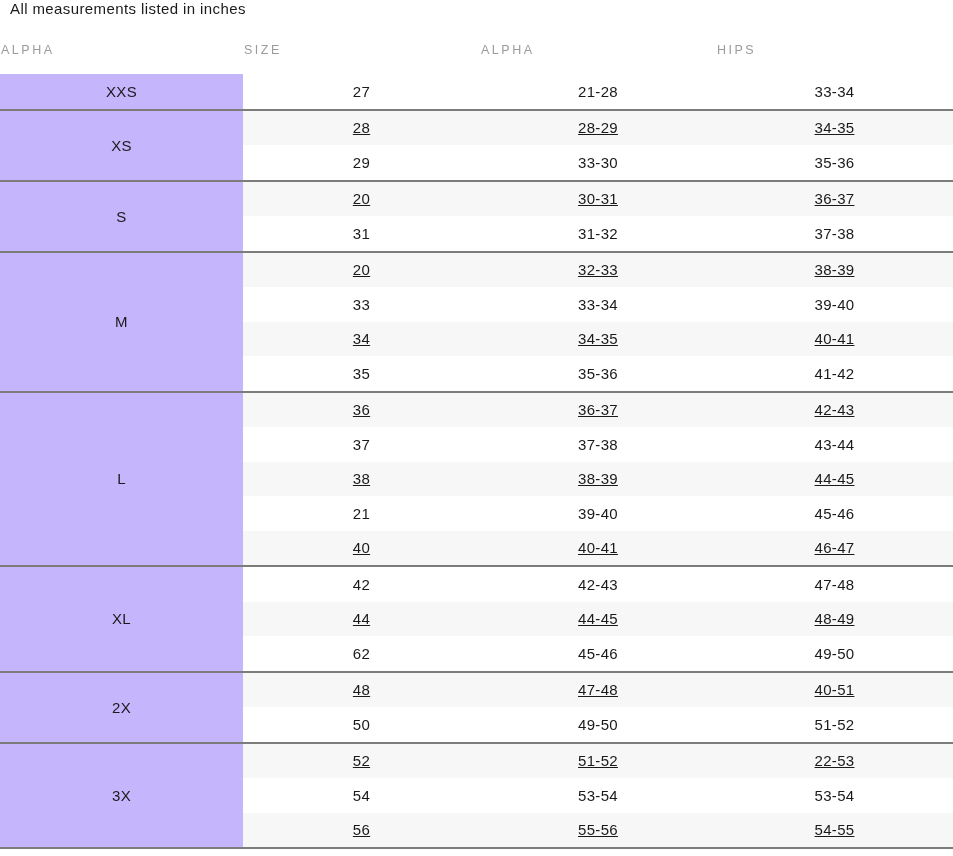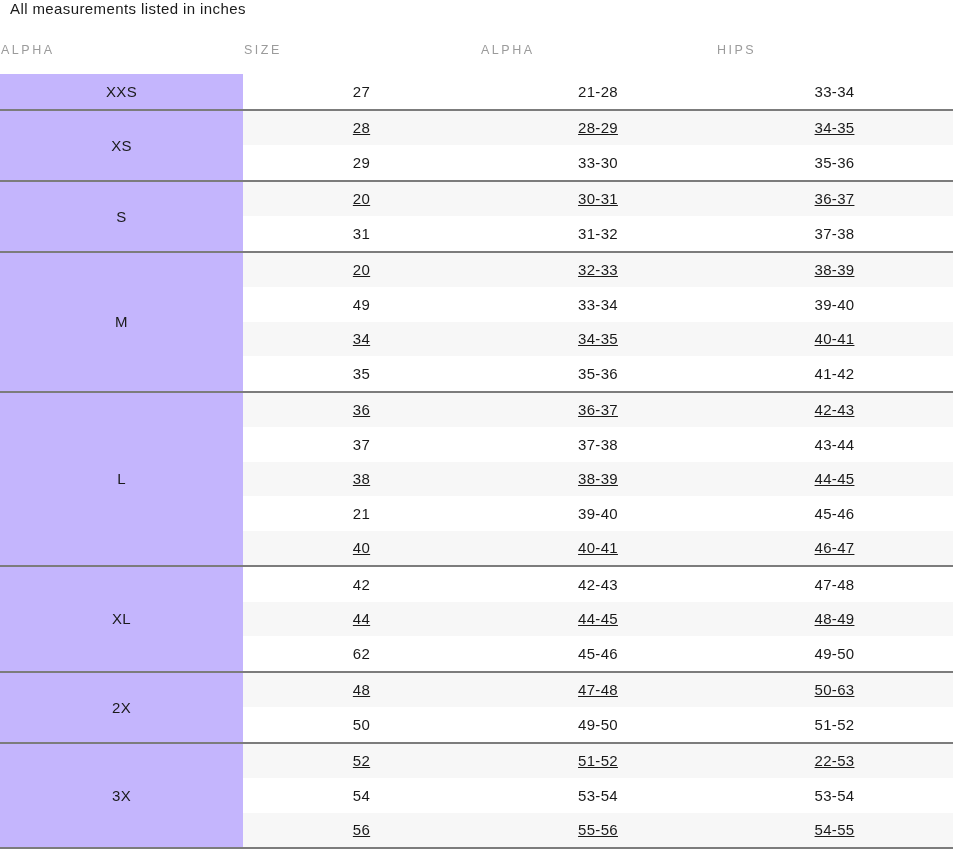--- a/index.html
+++ b/index.html
@@ -114,21 +114,21 @@
       </tr>
     </tbody>
     <tbody>
       <tr>
         <td class="alpha" rowspan="4">M</td>
         <td class="shade">20</td>
         <td class="shade">32-33</td>
         <td class="shade">38-39</td>
       </tr>
       <tr>
-        <td>49</td>
+        <td>33</td>
         <td>33-34</td>
         <td>39-40</td>
       </tr>
       <tr>
         <td class="shade">34</td>
         <td class="shade">34-35</td>
         <td class="shade">40-41</td>
       </tr>
       <tr>
         <td>35</td>
@@ -180,21 +180,21 @@
         <td>62</td>
         <td>45-46</td>
         <td>49-50</td>
       </tr>
     </tbody>
     <tbody>
       <tr>
         <td class="alpha" rowspan="2">2X</td>
         <td class="shade">48</td>
         <td class="shade">47-48</td>
-        <td class="shade">50-63</td>
+        <td class="shade">40-51</td>
       </tr>
       <tr>
         <td>50</td>
         <td>49-50</td>
         <td>51-52</td>
       </tr>
     </tbody>
     <tbody>
       <tr>
         <td class="alpha" rowspan="3">3X</td>

